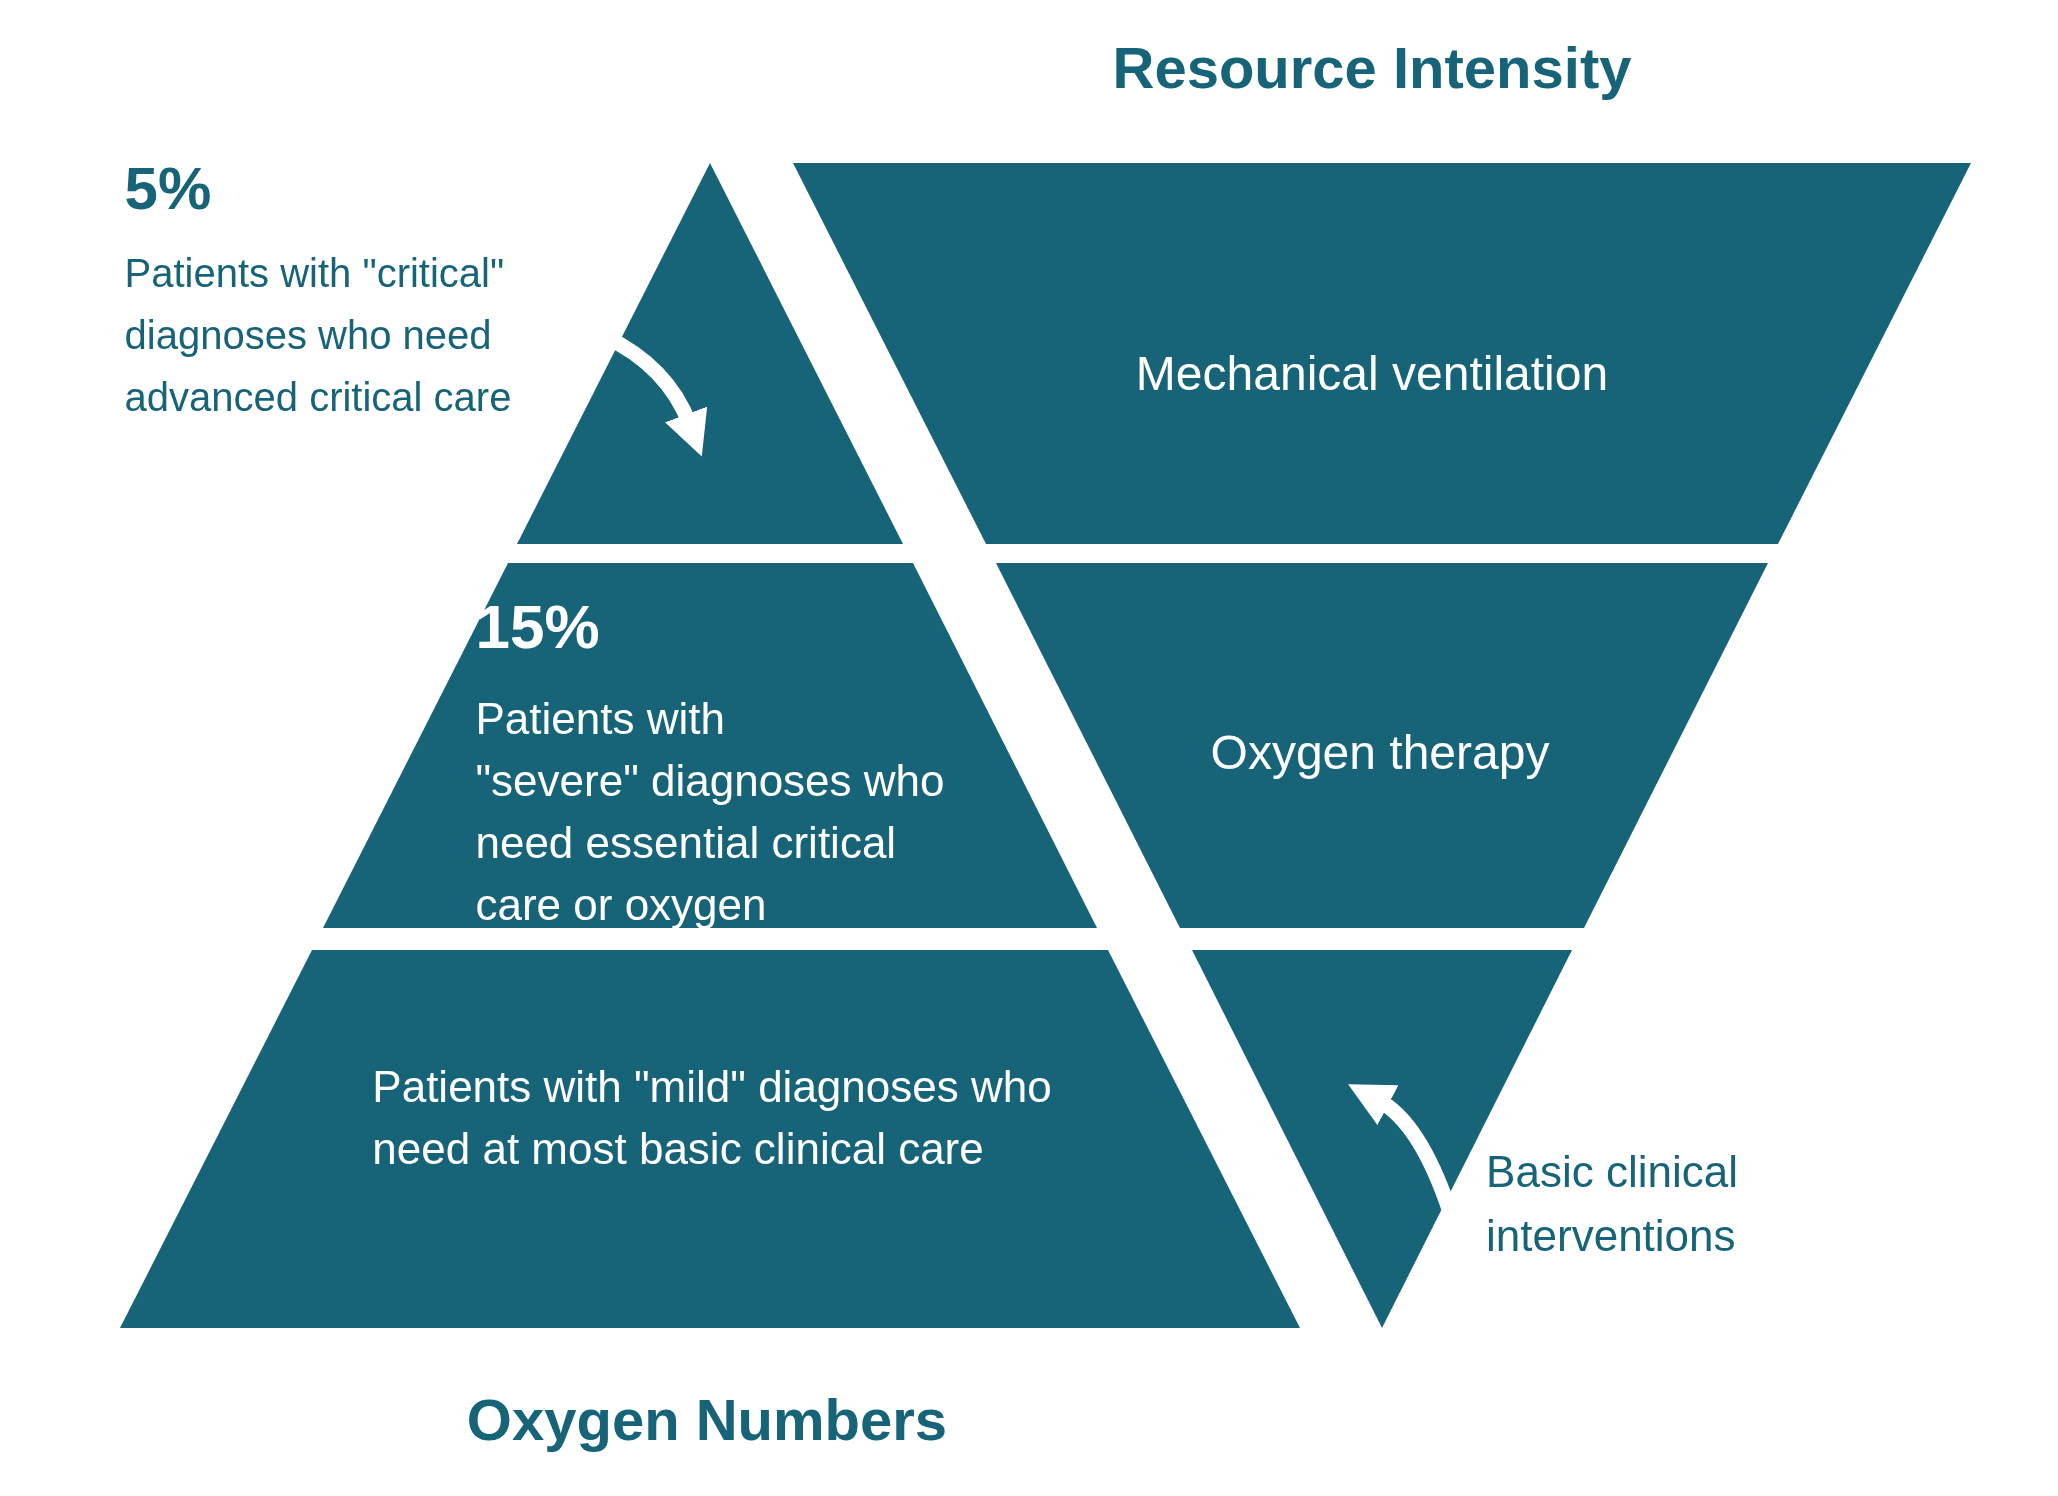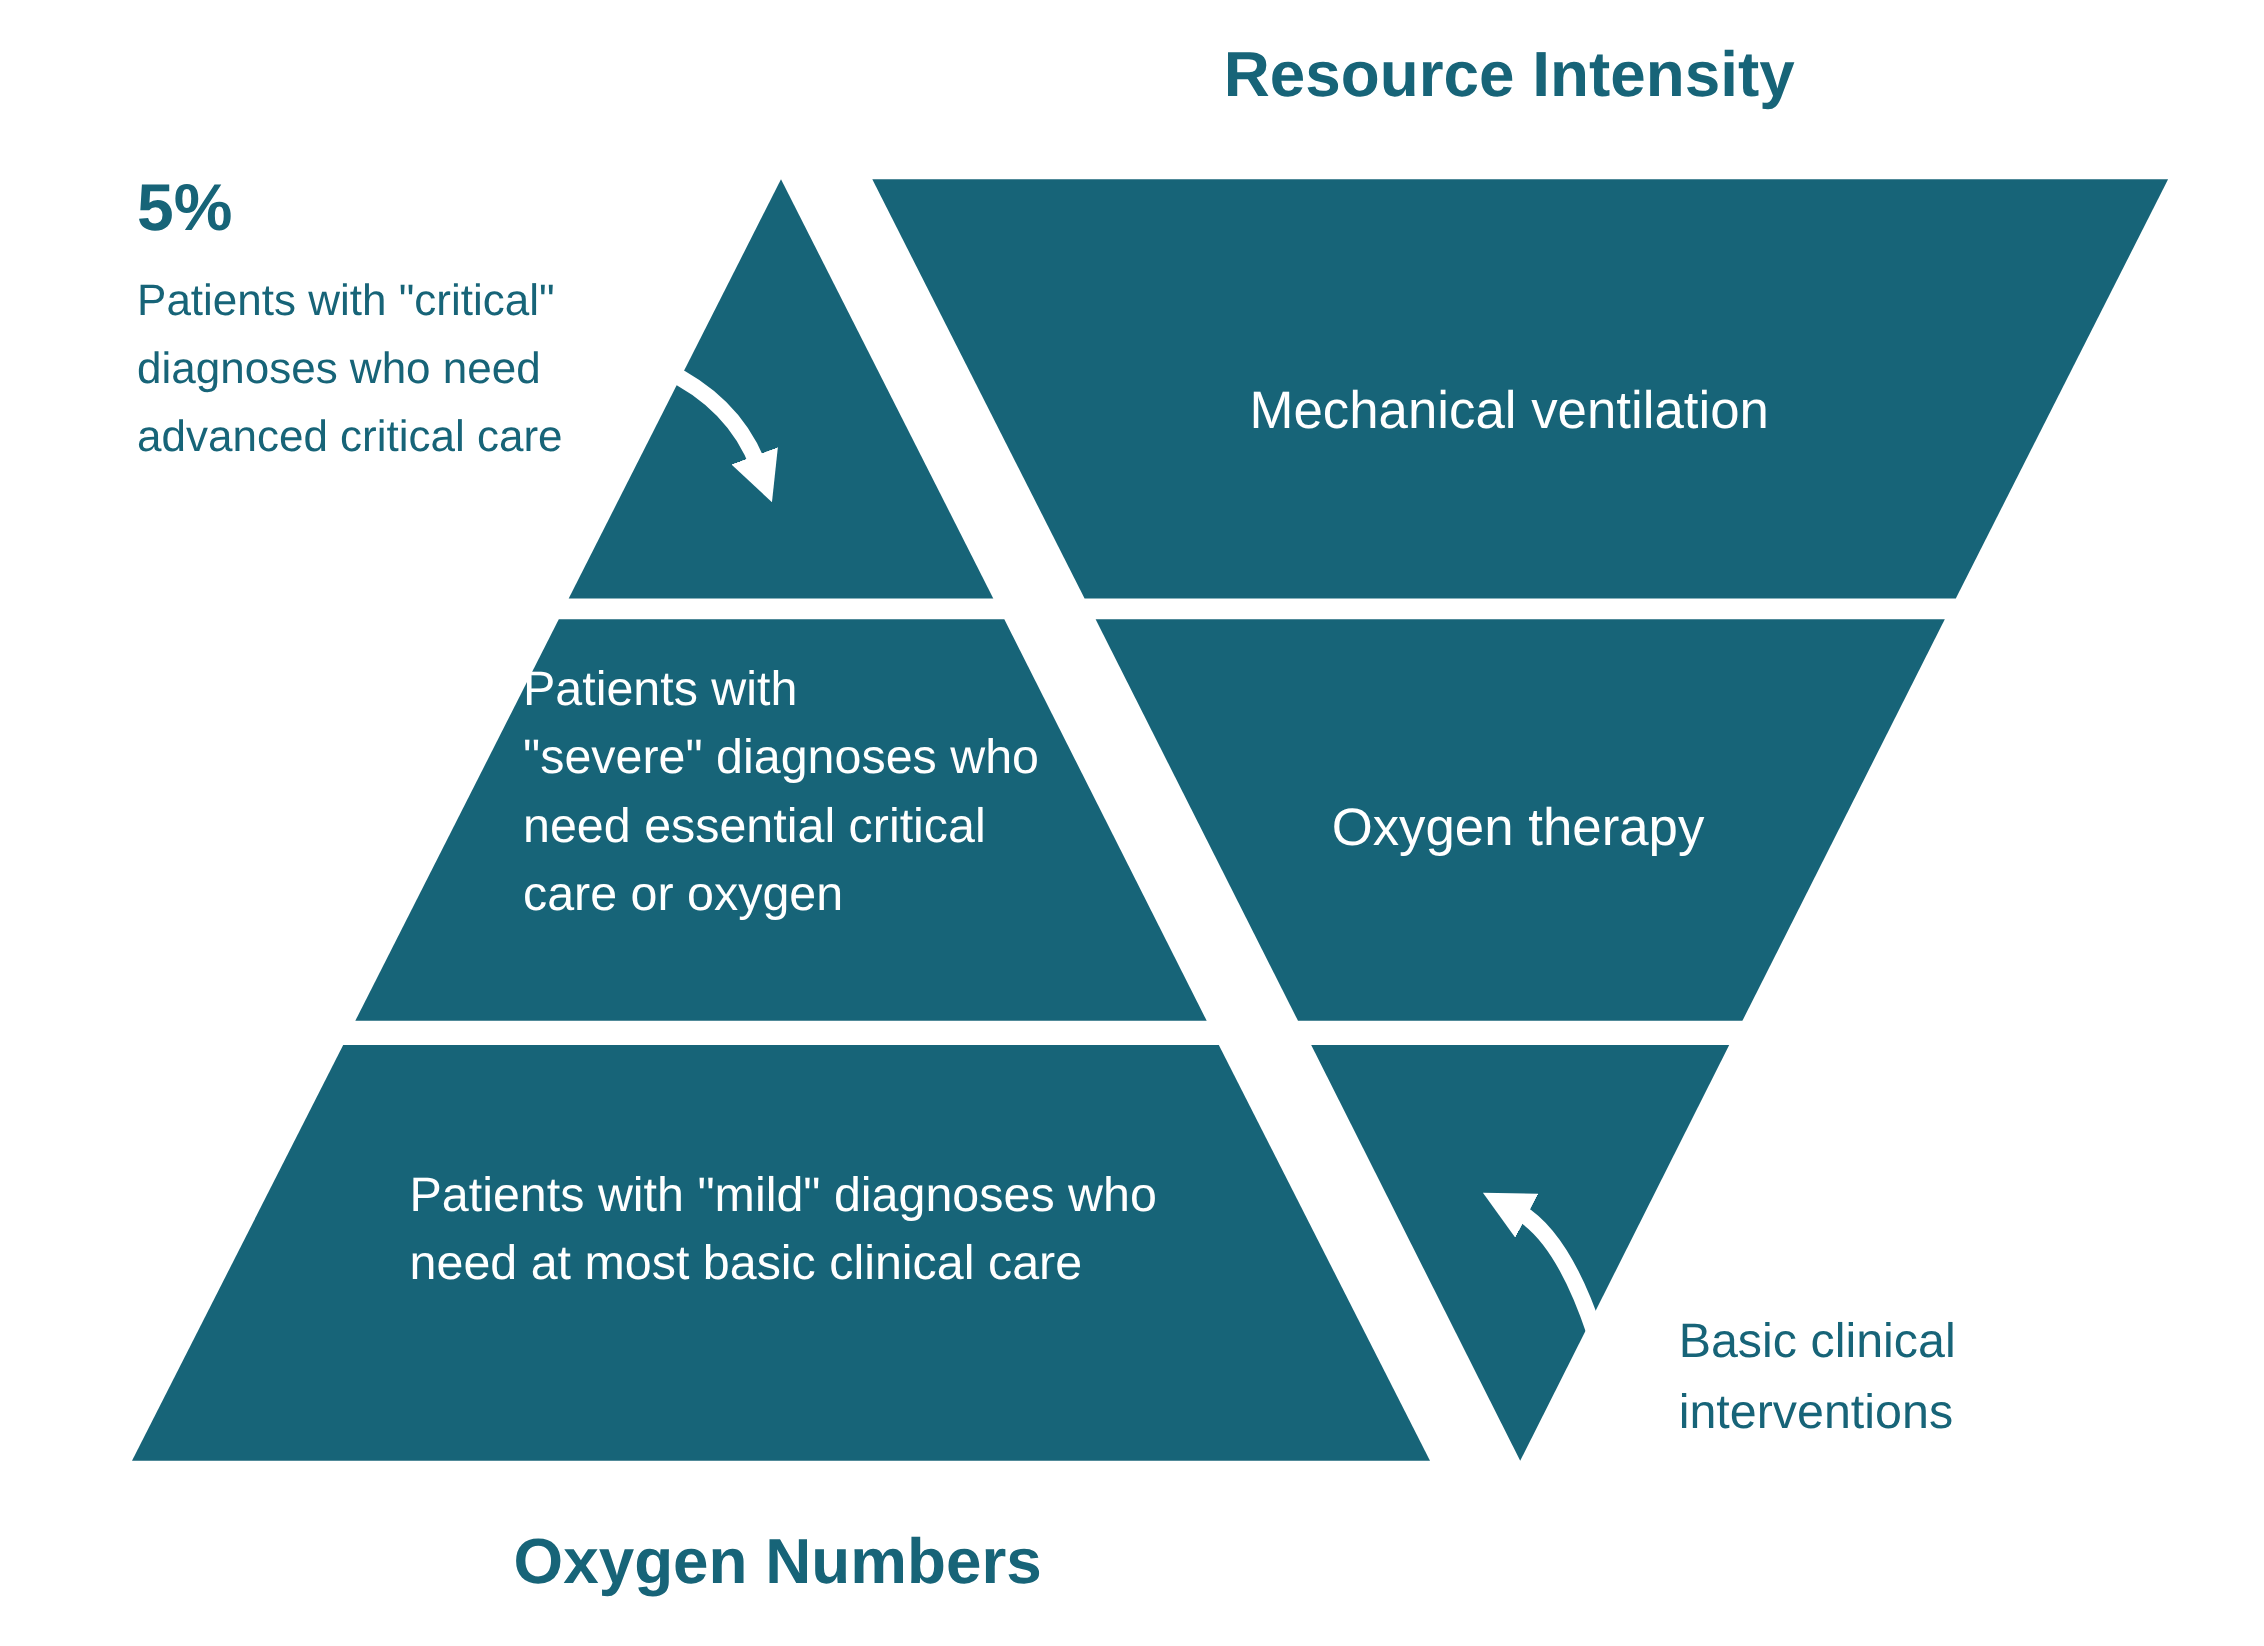--- a/index.html
+++ b/index.html
@@ -57,31 +57,32 @@
   <div class="txt title" style="left:707px; top:1388px;">Oxygen Numbers</div>
 
   <div class="txt" style="left:318px; top:136px;">
     <div class="pct-teal">5%</div>
     <div class="desc-teal">Patients with "critical"
 diagnoses who need
 advanced critical care</div>
   </div>
 
   <div class="txt" style="left:710px; top:572px;">
+    <div class="pct-white">15%</div>
     <div class="desc-white">Patients with
 "severe" diagnoses who
 need essential critical
 care or oxygen</div>
   </div>
 
   <div class="txt" style="left:712px; top:1032px;">
     <div class="desc-white">Patients with "mild" diagnoses who
 need at most basic clinical care</div>
   </div>
 
   <div class="txt res-label" style="left:1372px; top:345px;">Mechanical ventilation</div>
 
   <div class="txt res-label" style="left:1380px; top:724px;">Oxygen therapy</div>
 
-  <div class="txt res-label-out" style="left:1652px; top:1140px;margin-top:48px;">Basic clinical
+  <div class="txt res-label-out" style="left:1612px; top:1140px;">Basic clinical
 interventions</div>
 
 </div>
 
 </body></html>

